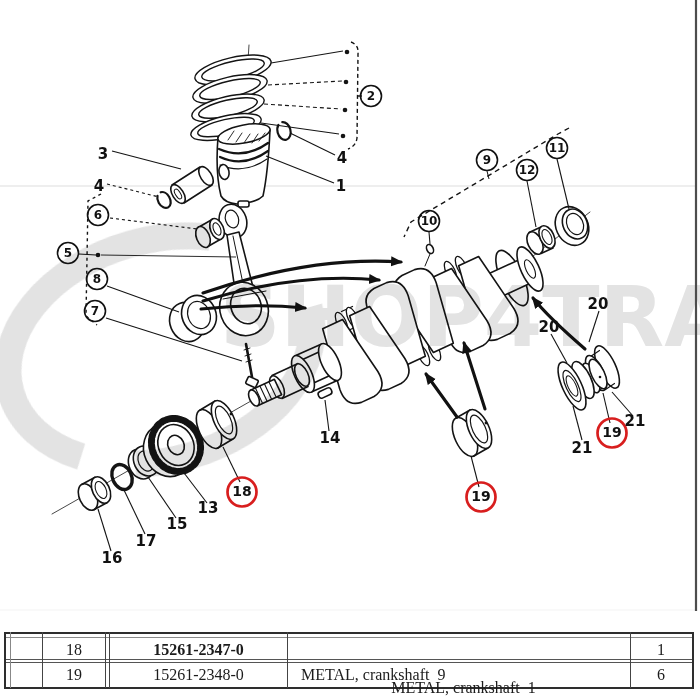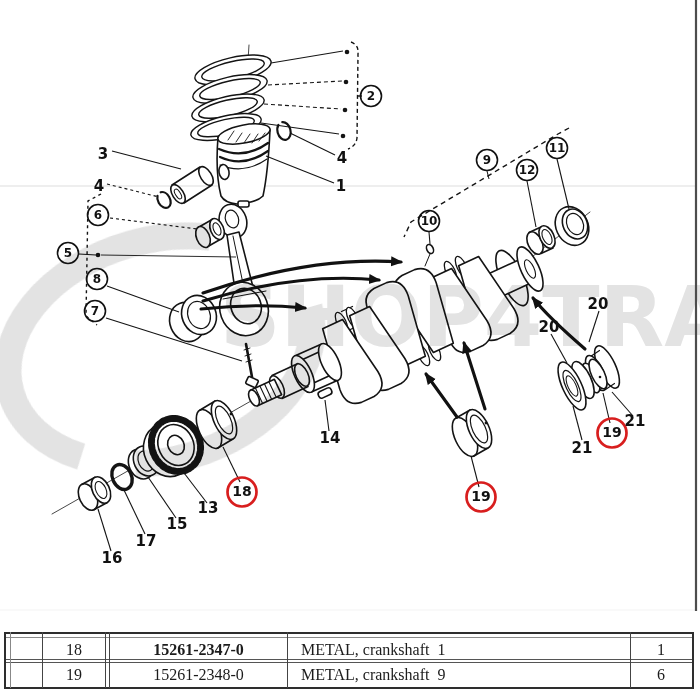--- a/index.html
+++ b/index.html
@@ -345,21 +345,21 @@
   <div class="vline" style="left:42px;top:632px;width:1px;height:56px;background:#444;"></div>
   <div class="vline" style="left:105px;top:632px;width:1px;height:56px;background:#444;"></div>
   <div class="vline" style="left:109px;top:632px;width:1px;height:56px;background:#444;"></div>
   <div class="vline" style="left:287px;top:632px;width:1px;height:56px;background:#444;"></div>
   <div class="vline" style="left:630px;top:632px;width:1px;height:56px;background:#444;"></div>
   <div class="vline" style="left:692px;top:632px;width:2px;height:56px;"></div>
 
   <div>
     <div class="cell c-center" style="left:43px;top:637px;width:62px;">18</div>
     <div class="cell c-center" style="left:110px;top:637px;width:177px;font-weight:bold;">15261-2347-0</div>
-    <div class="cell" style="left:301px;top:637px;width:325px;">METAL, crankshaft  1</div>
+    <div class="cell" style="left:301px;top:675px;width:325px;text-align:center;">METAL, crankshaft  1</div>
     <div class="cell c-center" style="left:631px;top:637px;width:60px;">1</div>
   </div>
 
   <div>
     <div class="cell c-center" style="left:43px;top:662px;width:62px;">19</div>
     <div class="cell c-center" style="left:110px;top:662px;width:177px;">15261-2348-0</div>
     <div class="cell" style="left:301px;top:662px;width:325px;">METAL, crankshaft  9</div>
     <div class="cell c-center" style="left:631px;top:662px;width:60px;">6</div>
   </div>
 </div>

